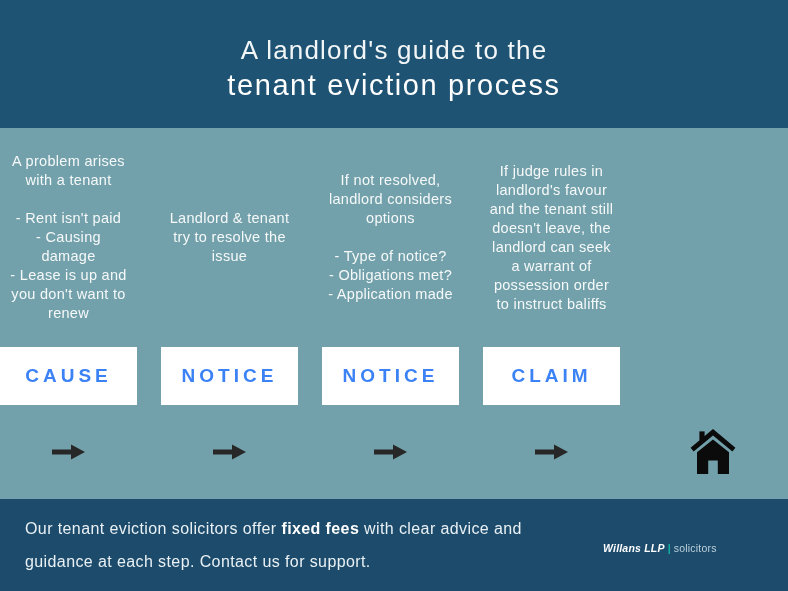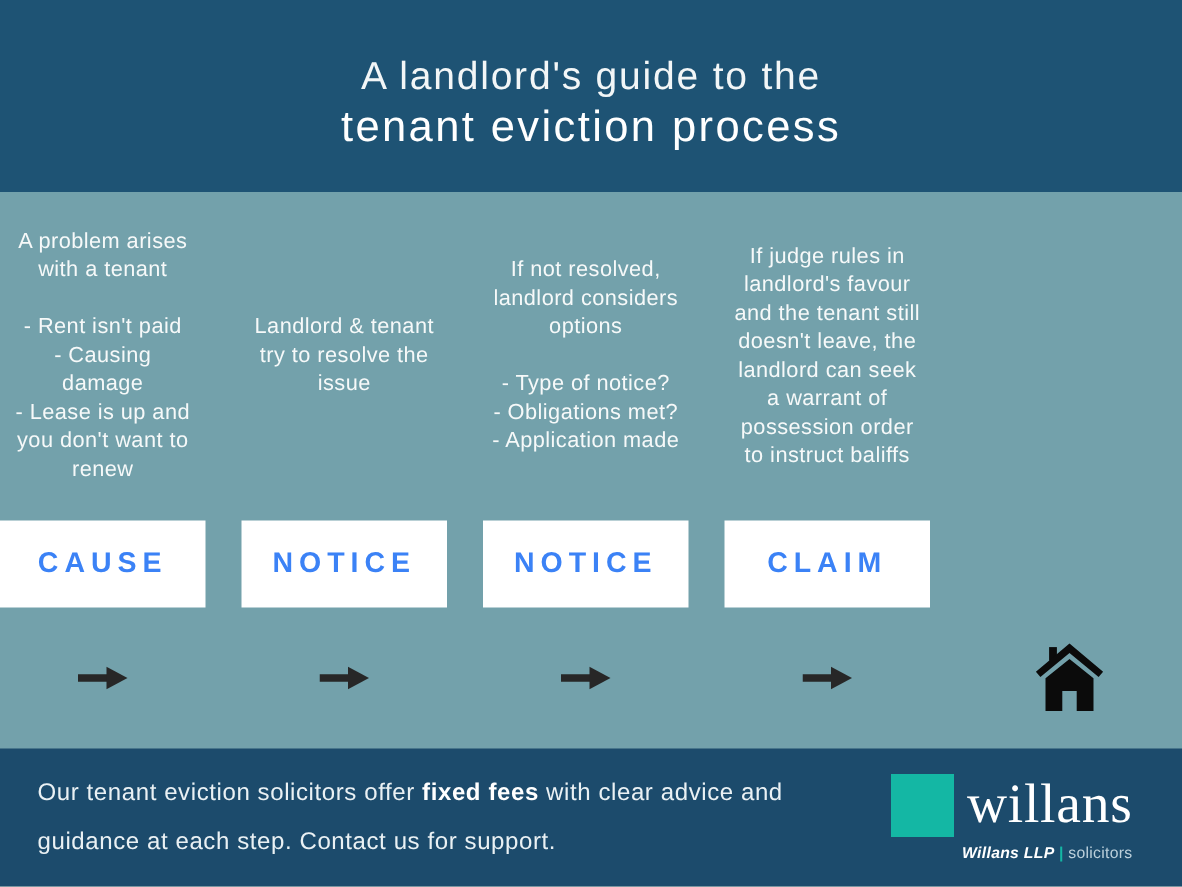--- a/index.html
+++ b/index.html
@@ -248,21 +248,17 @@
         </span>
       </div>
     </div>
   </div>
 
   <div class="footer">
     <div class="footer-text"><span>Our tenant eviction solicitors offer </span><b>fixed fees</b><span> with clear advice and
 guidance at each step. Contact us for support.</span></div>
 
     <div class="logo">
-      <div class="logo-top">
-        <div class="logo-square"></div>
-        <div class="logo-wordmark">willans</div>
-      </div>
       <div class="logo-sub"><span class="logo-firm">Willans LLP</span><span class="logo-sep">|</span><span class="logo-tagline">solicitors</span></div>
     </div>
   </div>
 
 </div>
 
 </body></html>

